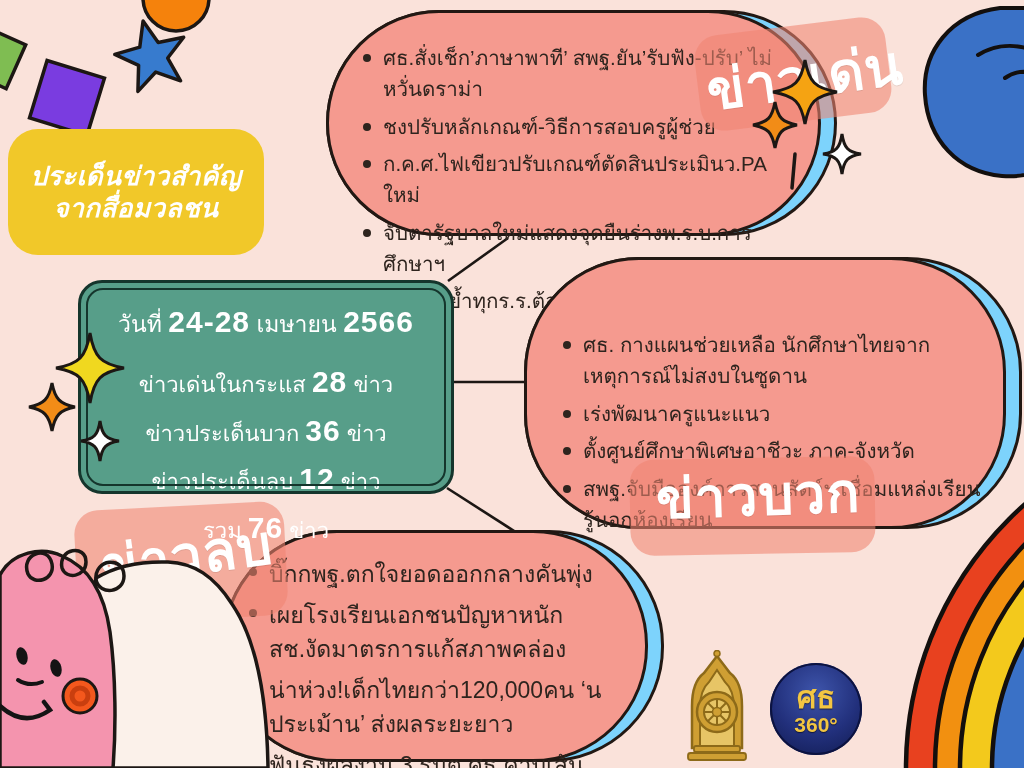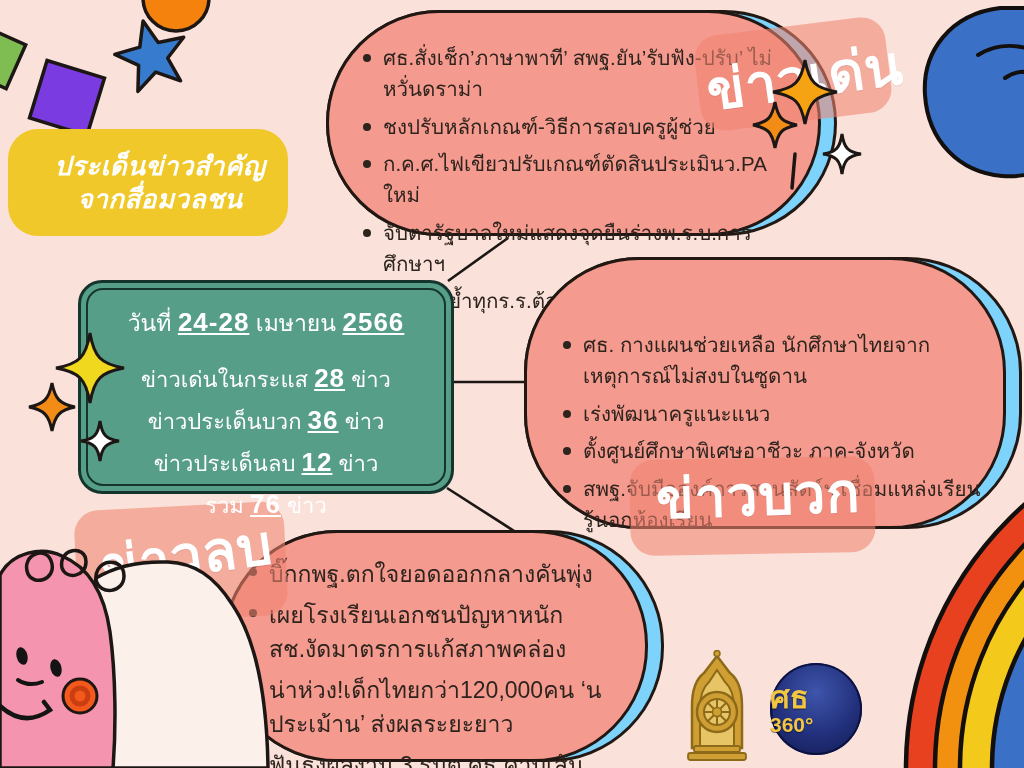--- a/index.html
+++ b/index.html
@@ -2,22 +2,22 @@
 <html><head>
 <meta charset="utf-8">
 <style>
   html,body{margin:0;padding:0;background:#888;}
   #canvas{position:relative;width:1024px;height:768px;overflow:hidden;
     background:#fae2da;font-family:"Liberation Sans",sans-serif;}
   .abs{position:absolute;}
   svg{display:block;}
 
   
-  .header-box{left:8px;top:129px;width:256px;height:107px;background:#f1c829;
-    border-radius:30px;display:flex;align-items:center;justify-content:center;padding-left:24px;}
+  .header-box{left:8px;top:129px;width:256px;height:126px;background:#f1c829;
+    border-radius:30px;display:flex;align-items:center;justify-content:center;}
   .header-box .txt{color:#fff;font-weight:bold;font-size:26px;line-height:1.25;
     text-align:center;font-style:italic;letter-spacing:.5px;}
 
   
   .bubble{position:absolute;background:#7dd3fc;border:3px solid #221813;}
   .bubble .inner{position:absolute;inset:-3px 13px -3px -3px;background:#f59a8f;
     border:3px solid #221813;}
   .bubble,.bubble .inner{border-radius:115px;}
   .bubble ul{list-style:none;margin:0;padding:0;color:#2e241e;}
   .bubble li{display:flex;gap:12px;margin:0 0 7px 0;}
@@ -44,27 +44,27 @@
   #plate-negative{left:76px;top:506px;width:210px;height:114px;transform:rotate(-3deg);}
   #label-negative{left:100px;top:512px;transform:rotate(-8deg);}
 
   
   .date-box{left:78px;top:280px;width:370px;height:208px;background:#579e89;
     border:3px solid #15352c;border-radius:24px;color:#fff;text-align:center;}
   .date-box::before{content:"";position:absolute;inset:5px;border:2.5px solid #15352c;
     border-radius:17px;pointer-events:none;}
   .date-box .dline{margin-top:22px;font-size:23px;}
   .date-box .stats{margin-top:16px;font-size:22px;line-height:1.62;}
-  .date-box .num{font-weight:bold;font-size:26px;letter-spacing:1px;text-decoration:underline;}
+  .date-box .num{font-weight:bold;font-size:30px;letter-spacing:1px;}
 
   
   .logo-circle{left:770px;top:663px;width:92px;height:92px;border-radius:50%;
     background:radial-gradient(circle at 50% 32%,#3e55ab 0%,#22307c 55%,#101a4e 100%);
     box-shadow:0 0 0 2px #0c1340 inset;display:flex;flex-direction:column;
-    justify-content:center;}
+    align-items:center;justify-content:center;}
   .logo-circle .l1{color:#f3c642;font-weight:bold;font-size:31px;line-height:1;
     text-shadow:0 1px 1px #00000088;}
   .logo-circle .l2{color:#f3c642;font-weight:bold;font-size:21px;line-height:1.1;
     text-shadow:0 1px 1px #00000088;}
 </style>
 </head>
 <body>
 
 <div id="canvas">
 

